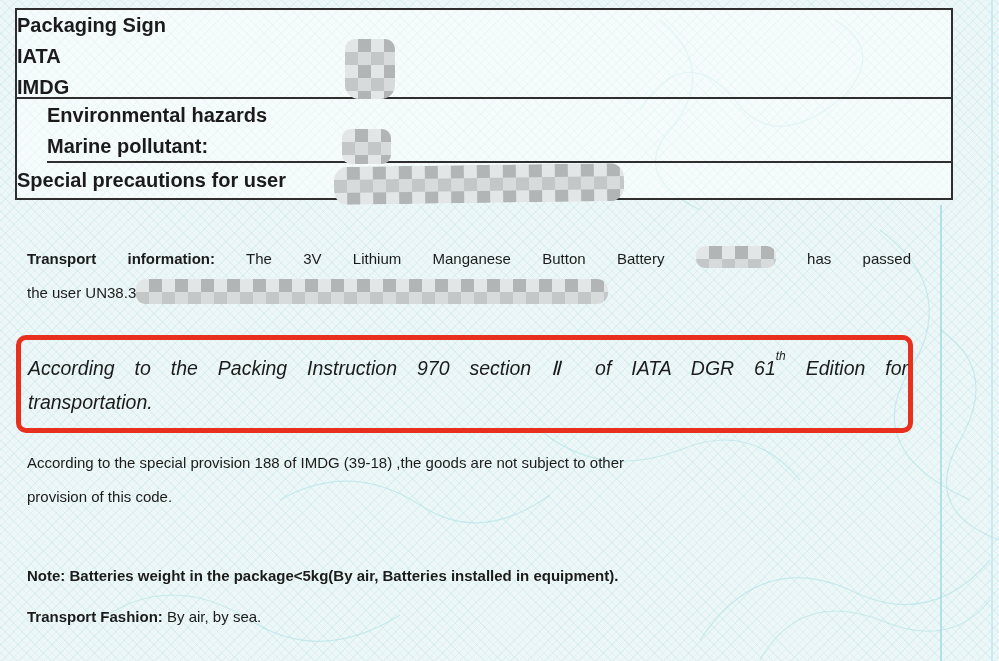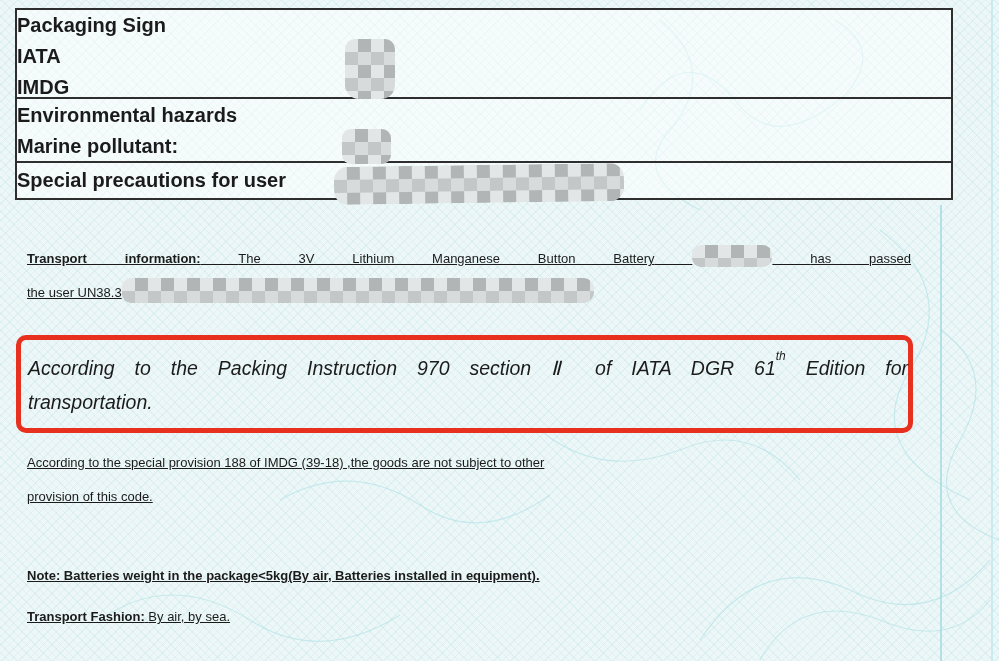--- a/index.html
+++ b/index.html
@@ -25,38 +25,38 @@
     border:2px solid #2e2e2e;
     background:rgba(253,255,255,.50);
   }
   .trow{
     box-sizing:border-box;
     border-bottom:2px solid #2e2e2e;
     font-weight:700;font-size:20px;line-height:31px;
   }
   .trow.last{border-bottom:none;}
   .trow1{height:89px;}
-  .trow2{height:64px;padding-top:1px;}
+  .trow2{height:64px;padding-top:1px;margin-left:30px;}
   .trow3{height:35px;padding-top:2px;}
 
   
   .redact{
     background-image:conic-gradient(#b1b5b5 0 25%, #d7dbdb 25% 50%, #c3c7c7 50% 75%, #e2e6e6 75%);
     background-size:26px 26px;
     display:block;position:absolute;
   }
   .redact.inline{display:inline-block;position:static;}
   .r1{left:345px;top:39px;width:50px;height:60px;border-radius:10px 10px 14px 14px;}
   .r2{left:342px;top:129px;width:49px;height:35px;border-radius:9px;}
   .r3{left:334px;top:165px;width:290px;height:38px;border-radius:14px;transform:rotate(-0.8deg);}
   .ri1{width:80px;height:22px;border-radius:9px;vertical-align:-4px;}
   .ri2{width:472px;height:25px;border-radius:9px 11px 11px 9px;vertical-align:-6px;}
 
   
-  .para{position:absolute;font-size:13px;line-height:34px;text-decoration:underline;}
+  .para{position:absolute;font-size:15px;line-height:34px;}
   .b{font-weight:700;}
   .jline{text-align:justify;text-align-last:justify;}
   .p-transport{left:27px;top:242px;width:884px;}
   .p-imdg{left:27px;top:446px;width:900px;}
   .p-note{left:27px;top:545px;width:920px;font-weight:700;line-height:28px;margin-top:17px;}
   .p-fashion{left:27px;top:600px;width:900px;}
 
   .redbox{
     position:absolute;left:16px;top:335px;width:880px;
     border:5px solid #e8301f;border-radius:10px;

